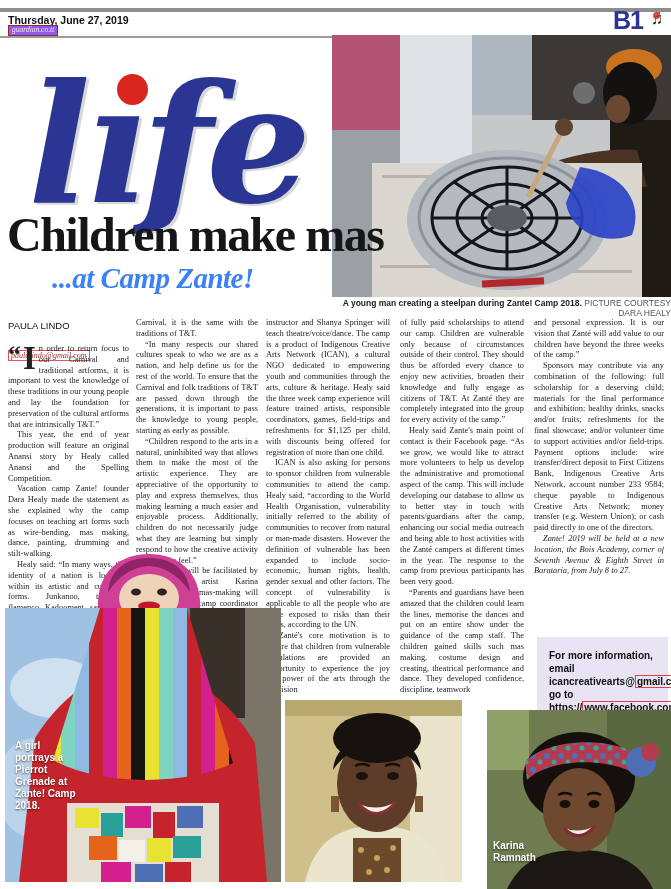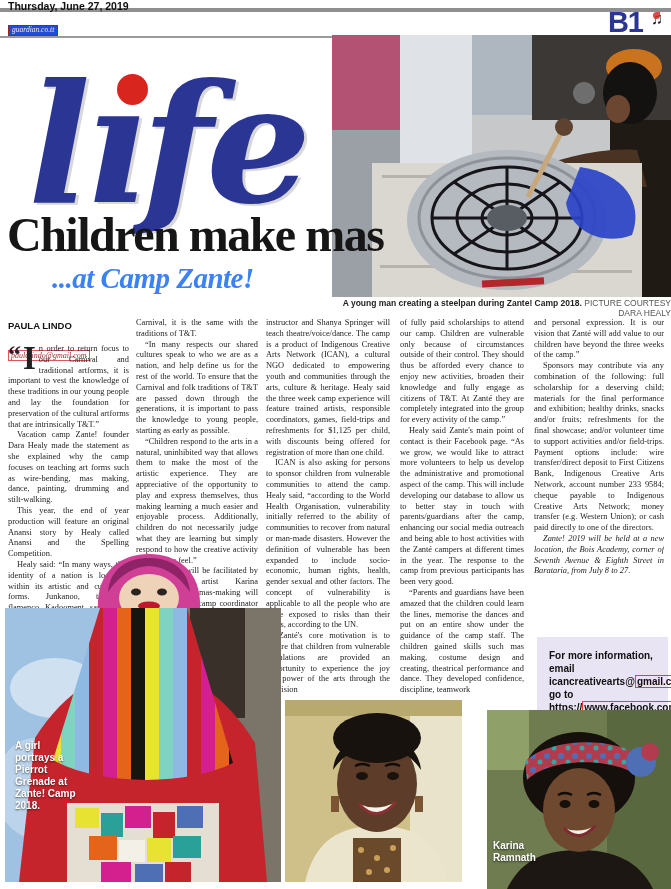--- a/index.html
+++ b/index.html
@@ -5,27 +5,27 @@
   * { margin:0; padding:0; box-sizing:border-box; }
   html,body { background:#e8e8e8; }
   #page {
     position:relative; width:671px; height:889px; background:#fff;
     margin:0 auto; overflow:hidden;
     font-family:"Liberation Serif", serif; color:#1b1b1b;
   }
   
   .top-bar { position:absolute; left:0; top:8px; width:671px; height:4px; background:#8f8f8f; }
   .hdr-rule { position:absolute; left:0; top:36px; width:671px; height:2px; background:#9a9a9a; }
-  .date { position:absolute; left:8px; top:0; font-family:"Liberation Sans",sans-serif;
+  .date { position:absolute; left:8px; top:14px; font-family:"Liberation Sans",sans-serif;
           font-size:10.5px; font-weight:bold; color:#101010;text-align:center; }
   .site-box { position:absolute; left:8px; top:25px; font-family:"Liberation Serif",serif;
-          font-size:7.5px; font-style:italic; color:#ffe2e2; background:#1d4ed8;
+          font-size:7.5px; font-style:italic; color:#ffe2e2; background:#8b5cf6;
           border:1px solid #992222; padding:0 3px 1px 3px; line-height:8px;text-align:right; }
   .pagecode { position:absolute; right:28px; top:6px; font-family:"Liberation Sans",sans-serif;
-          font-size:29px; font-weight:bold; color:#2b3694; letter-spacing:-1px; }
+          font-size:25px; font-weight:bold; color:#2b3694; letter-spacing:-1px; }
   .b1-glyph { position:absolute; right:8px; top:10px; font-size:16px; color:#141414; }
   .b1-glyph::after { content:""; position:absolute; left:2px; top:2px; width:7px; height:7px;
           background:#d22b27; border-radius:50% 0 50% 50%; opacity:.85; }
   
   .masthead { position:absolute; left:28px; top:28px; width:310px; height:190px;
           font-family:"DejaVu Serif", serif; font-style:italic; font-weight:bold;
           font-size:165px; line-height:185px; color:#2b3694; letter-spacing:-6px;
           text-shadow:3px 2px 0 #d8d8d8;margin-top:24px; }
   .life-dot { position:absolute; left:89px; top:22px; width:31px; height:31px;
           background:#d8261f; border-radius:50%; text-shadow:none; }
@@ -35,21 +35,21 @@
           font-family:"Liberation Sans",sans-serif; font-size:8.5px; color:#222; }
   .lead-caption b { font-weight:bold; }
   .lead-caption .credit { font-weight:normal; color:#555; }
   
   .headline { position:absolute; left:7px; top:207px; width:470px;
           font-size:48px; font-weight:bold; letter-spacing:-1.5px; color:#161616; }
   .subhead { position:absolute; left:52px; top:262px; width:400px;
           font-size:29px; font-weight:bold; font-style:italic; letter-spacing:-0.5px; color:#3b82f6; }
   
   .byline { position:absolute; left:8px; top:320px; }
-  .author { font-family:"Liberation Sans",sans-serif; font-size:9.5px; font-weight:bold; color:#111; }
+  .author { font-family:"Liberation Sans",sans-serif; font-size:9.5px; font-weight:normal; color:#111; }
   .email { display:inline-block; margin-top:19px; border:1px solid #e05555; color:#a03030;
           font-size:8px; font-style:italic; padding:0 2px; }
   
   .col { position:absolute; overflow:hidden; font-size:8.4px; line-height:10.8px;
           text-align:justify; color:#1c1c1c; }
   .col p { margin:0; }
   .col p.ind { text-indent:9px; }
   .col p.it { font-style:italic; }
   .c1 { left:8px;  top:344px; width:121px; height:360px; }
   .c2 { left:136px; top:318px; width:122px; height:388px; }
@@ -140,22 +140,22 @@
   <div class="headline">Children make mas</div>
   <div class="subhead">...at Camp Zante!</div>
 
   <div class="byline">
     <div class="author">PAULA LINDO</div>
     <span class="email">paulalindo@gmail.com</span>
   </div>
 
   <div class="col c1">
     <p><span class="bigq">“</span><span class="dropcap">I</span><span>n order to return focus to our Carnival and traditional artforms, it is important to vest the knowledge of these traditions in our young people and lay the foundation for preservation of the cultural artforms that are intrinsically T&amp;T.”</span></p>
+    <p class="ind">This year, the end of year production will feature an original Anansi story by Healy called Anansi and the Spelling Competition.</p>
     <p class="ind">Vacation camp Zante! founder Dara Healy made the statement as she explained why the camp focuses on teaching art forms such as wire-bending, mas making, dance, painting, drumming and stilt-walking.</p>
-    <p class="ind">This year, the end of year production will feature an original Anansi story by Healy called Anansi and the Spelling Competition.</p>
     <div class="wrapR"></div>
     <p class="ind">Healy said: “In many ways, the identity of a nation is located within its artistic and cultural forms. Junkanoo, tango, flamenco, Kadooment, samba, jazz, reggae, etc–say any of these words and immediately the country of origin comes to mind, along with a visual image or understanding of the artform typically identified with that space. Soca, chutney, rapso, Papa Bois, Pitchakaree, Bele, pan,</p>
   </div>
 
   <div class="col c2">
     <p>Carnival, it is the same with the traditions of T&amp;T.</p>
     <p class="ind">“In many respects our shared cultures speak to who we are as a nation, and help define us for the rest of the world. To ensure that the Carnival and folk traditions of T&amp;T are passed down through the generations, it is important to pass the knowledge to young people, starting as early as possible.</p>
     <p class="ind">“Children respond to the arts in a natural, uninhibited way that allows them to make the most of the artistic experience. They are appreciative of the opportunity to play and express themselves, thus making learning a much easier and enjoyable process. Additionally, children do not necessarily judge what they are learning but simply respond to how the creative activity makes them feel.”</p>
     <div class="wrapL"></div>
     <p class="ind">The camp will be facilitated by multi-media artist Karina Ramnath and mas-making will be taught by camp coordinator Donna Gittens-Charles. Healy will teach movement &amp; dance, Eintou Springer will teach storytelling, Iremide Charles will be the drumming</p>

